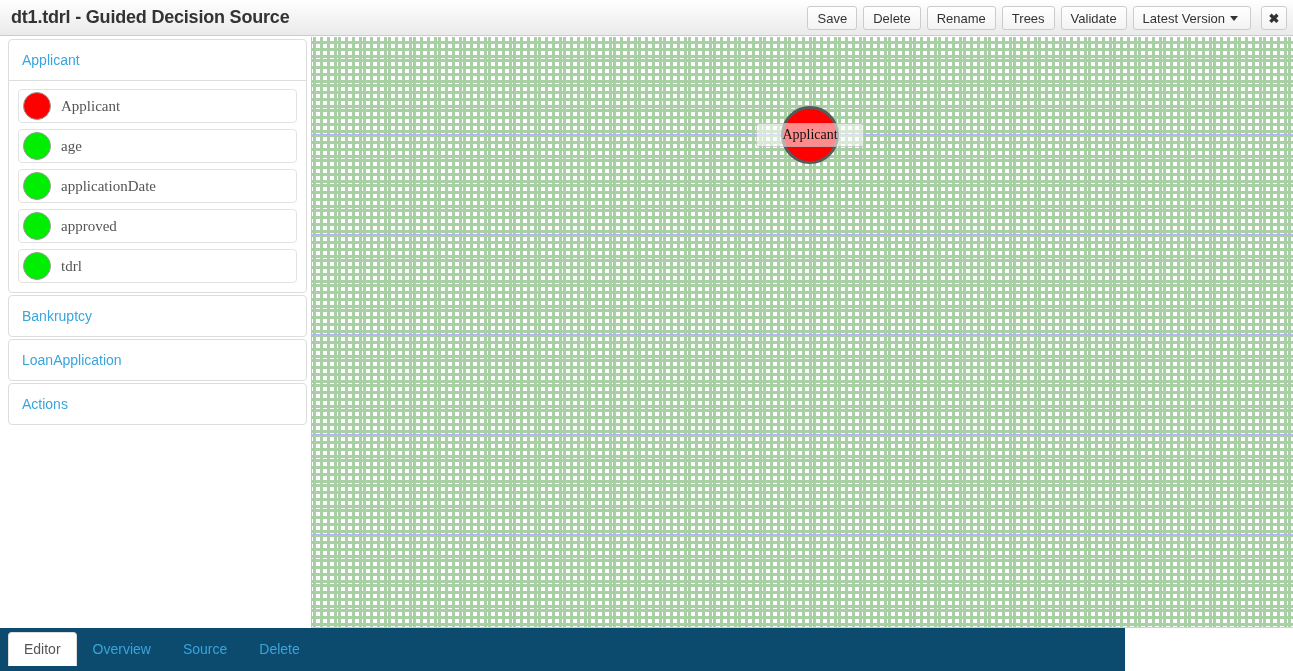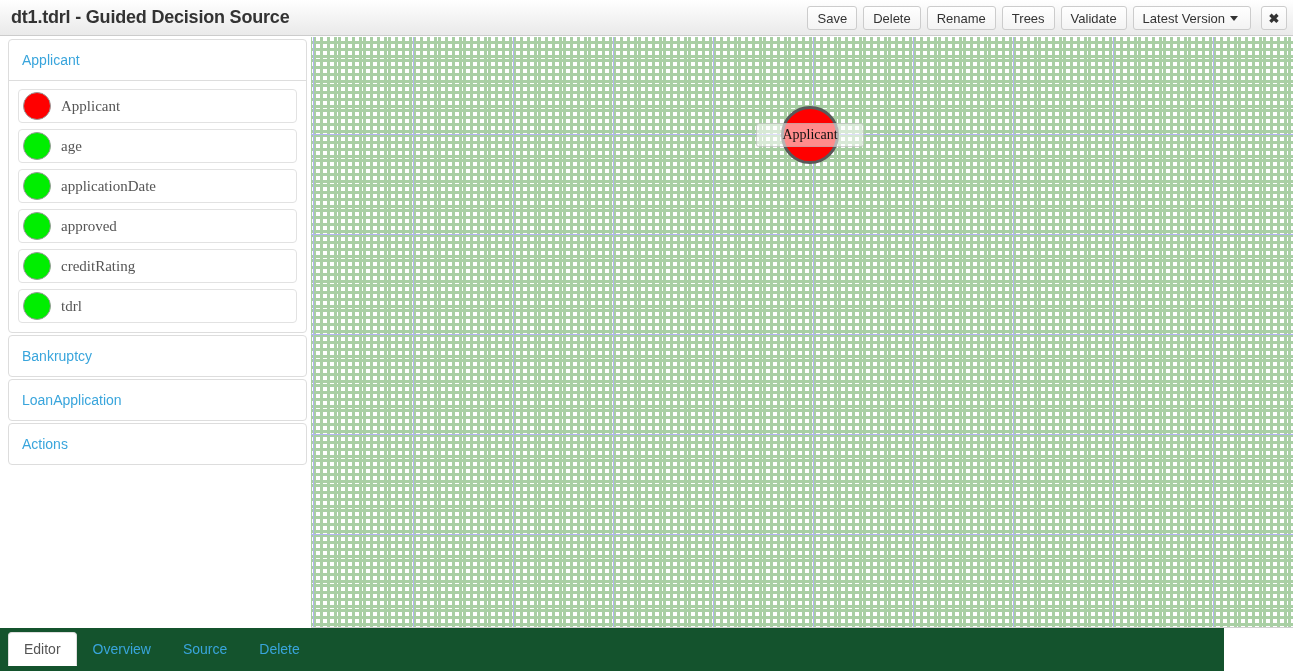--- a/index.html
+++ b/index.html
@@ -198,23 +198,23 @@
     color: #111111;
     white-space: nowrap;
     z-index: 2;
   }
 
   
   .tabbar {
     position: absolute;
     left: 0;
     top: 628px;
-    width: 1224px;
+    width: 1125px;
     height: 43px;
-    background: #14532d;
+    background: #0c4a6e;
     box-sizing: border-box;
     padding-left: 24px;
   }
   .tabs {
     position: absolute;
     left: 8px;
     top: 0;
     display: flex;
     align-items: flex-end;
     height: 38px;
@@ -279,24 +279,20 @@
         <div class="field-item">
           <span class="dot" style="background: rgb(0, 238, 0);"></span>
           <span class="field-label">applicationDate</span>
         </div>
         <div class="field-item">
           <span class="dot" style="background: rgb(0, 238, 0);"></span>
           <span class="field-label">approved</span>
         </div>
         <div class="field-item">
           <span class="dot" style="background: rgb(0, 238, 0);"></span>
-          <span class="field-label">creditRating</span>
-        </div>
-        <div class="field-item">
-          <span class="dot" style="background: rgb(0, 238, 0);"></span>
           <span class="field-label">tdrl</span>
         </div>
       </div>
     </div>
     <div class="panel">
       <div class="panel-heading">
         <span class="panel-title">Bankruptcy</span>
       </div>
     </div>
     <div class="panel">

